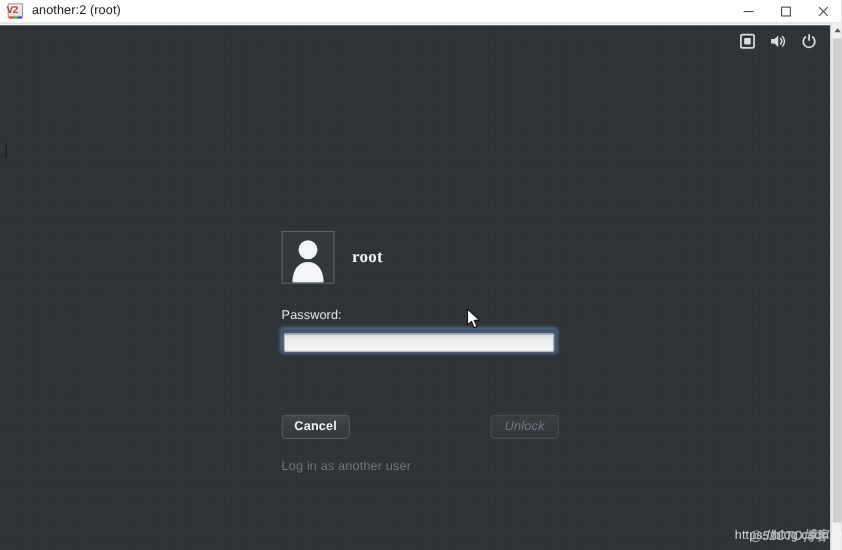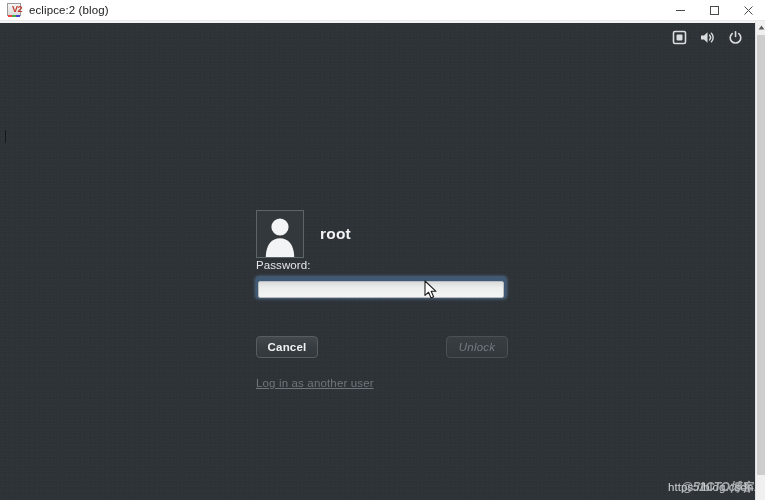--- a/index.html
+++ b/index.html
@@ -43,21 +43,21 @@
     background: linear-gradient(180deg, #f5f5f5 0%, #dcdcdc 100%);
     border: 1px solid #9a9a9a;
   }
   .tb-icon .vtxt {
     position: absolute;
     left: 0; top: 0;
     width: 16px; height: 15px;
     font-size: 9px;
     font-weight: 700;
     line-height: 14px;
-    text-align: right;
+    text-align: left;
     color: #c0392b;
     letter-spacing: -0.5px;
   }
   .tb-icon .vbar {
     position: absolute;
     left: 2px; bottom: 1px;
     width: 12px; height: 2px;
     background: linear-gradient(90deg,#e44 0 33%,#4a4 33% 66%,#44c 66% 100%);
   }
   .tb-title {
@@ -134,23 +134,25 @@
     flex: none;
     overflow: hidden;
   }
   .avatar svg { display: block; }
   .username {
     margin-left: 16px;
     font-size: 15.5px;
     font-weight: 700;
     color: #f2f2f2;
     letter-spacing: 0.2px;
+    font-family: Liberation Serif, serif;
   }
 
   .pw-label {
+    margin-top: 22px;
     font-size: 11.5px;
     color: #e3e5e7;
     letter-spacing: 0.1px;
   }
 
   .pw-wrap {
     margin-top: 6px;
     width: 250px;
     height: 21px;
     padding: 2px;
@@ -176,21 +178,21 @@
     left: 261px;
     top: 293px;
     width: 1px;
     height: 13px;
     background: #16181a;
     animation: blink 1.1s steps(1) infinite;
   }
   @keyframes blink { 0%,55% {opacity:1;} 56%,100% {opacity:0.15;} }
 
   .btn-row {
-    margin-top: 38px;
+    margin-top: 57px;
     width: 252px;
     display: flex;
     justify-content: space-between;
   }
   .btn {
     width: 62px;
     height: 22px;
     border-radius: 4px;
     border: 1px solid #565d63;
     background: linear-gradient(180deg,#43484d 0%, #383d42 52%, #33383c 100%);
@@ -210,21 +212,20 @@
     cursor: default;
     font-style: italic;
   }
 
   .other-user {
     margin-top: 19px;
     font-size: 11.5px;
     color: #6e757b;
     letter-spacing: 0.15px;
     cursor: pointer;
-    text-decoration: underline;
   }
 
   
   .cursor {
     position: absolute;
     left: 424px;
     top: 278px;
     pointer-events: none;
   }
   .cursor svg { display: block; }
@@ -290,21 +291,21 @@
 <body>
 
 <div id="app">
 
   <div class="titlebar">
     <div class="tb-icon">
       <div class="vbox"></div>
       <div class="vtxt">V2</div>
       <div class="vbar"></div>
     </div>
-    <div class="tb-title">eclipce:2 (blog)</div>
+    <div class="tb-title">another:2 (root)</div>
     <div class="tb-spacer"></div>
 
     <div class="tb-btn">
       <svg width="11" height="11" viewBox="0 0 11 11">
         <rect x="1" y="5" width="9" height="1" fill="#4a4a4a"></rect>
       </svg>
     </div>
     <div class="tb-btn">
       <svg width="11" height="11" viewBox="0 0 11 11">
         <rect x="1.5" y="1.5" width="8" height="8" fill="none" stroke="#4a4a4a" stroke-width="1"></rect>

